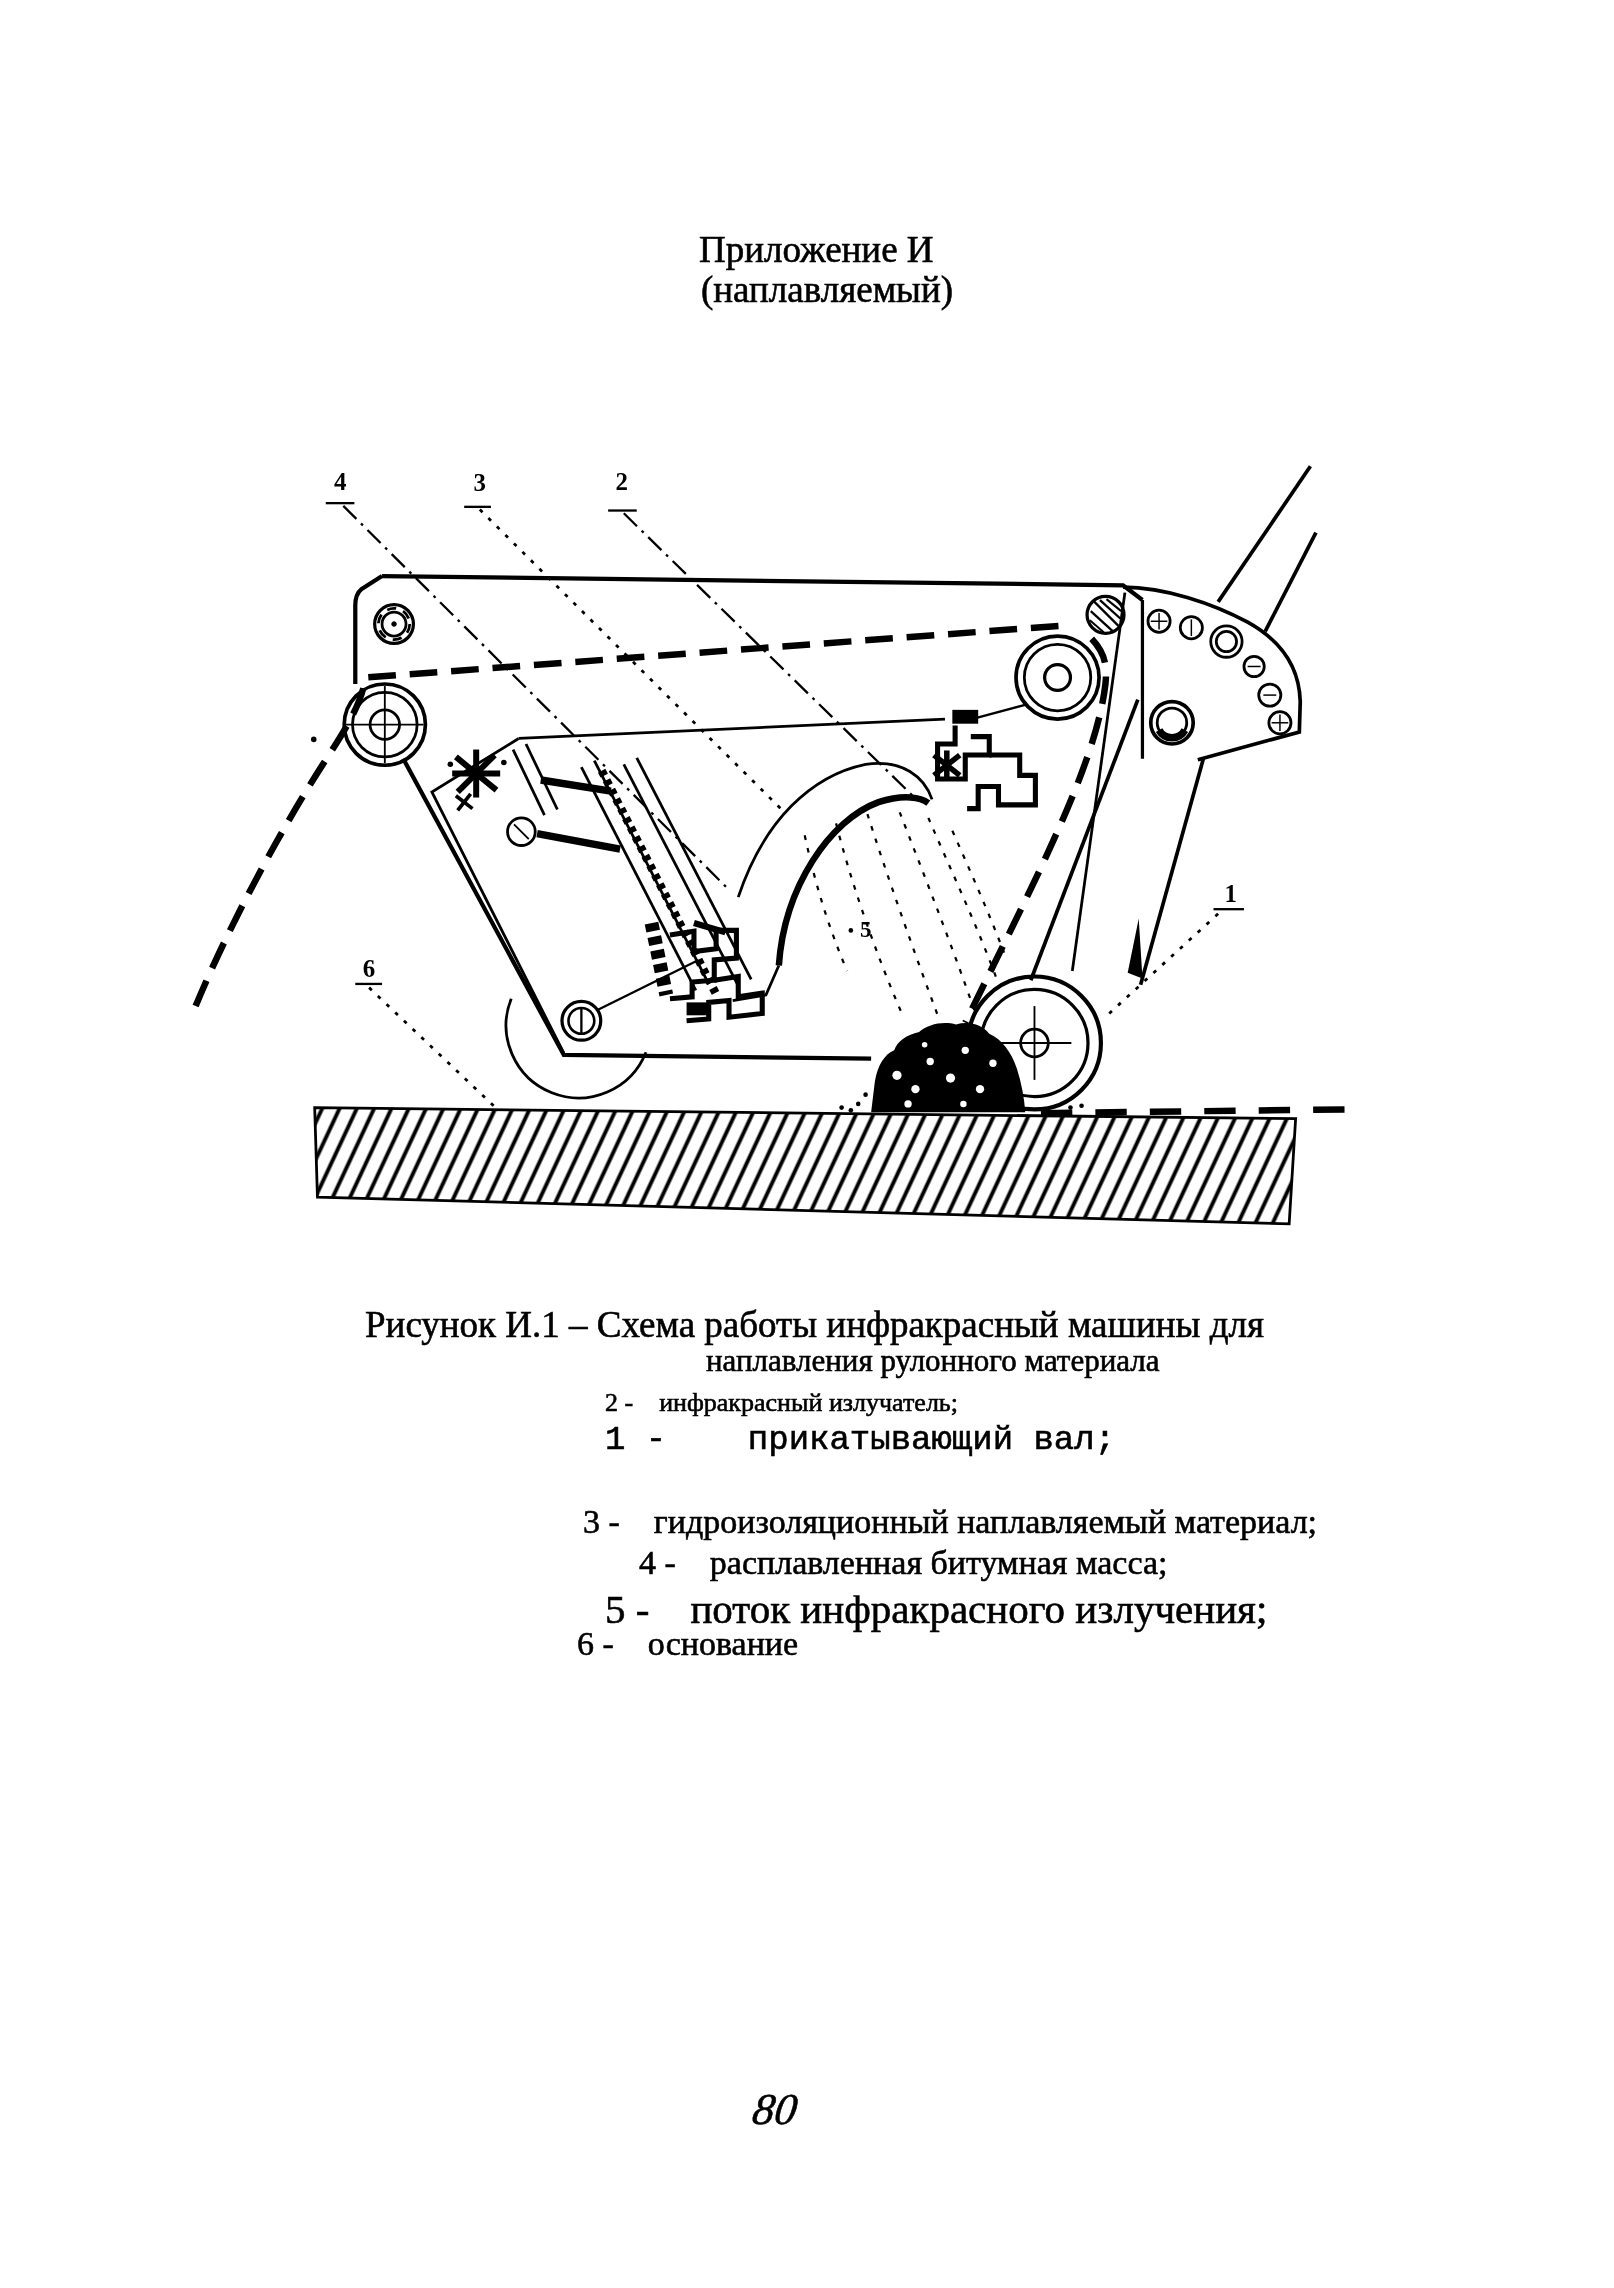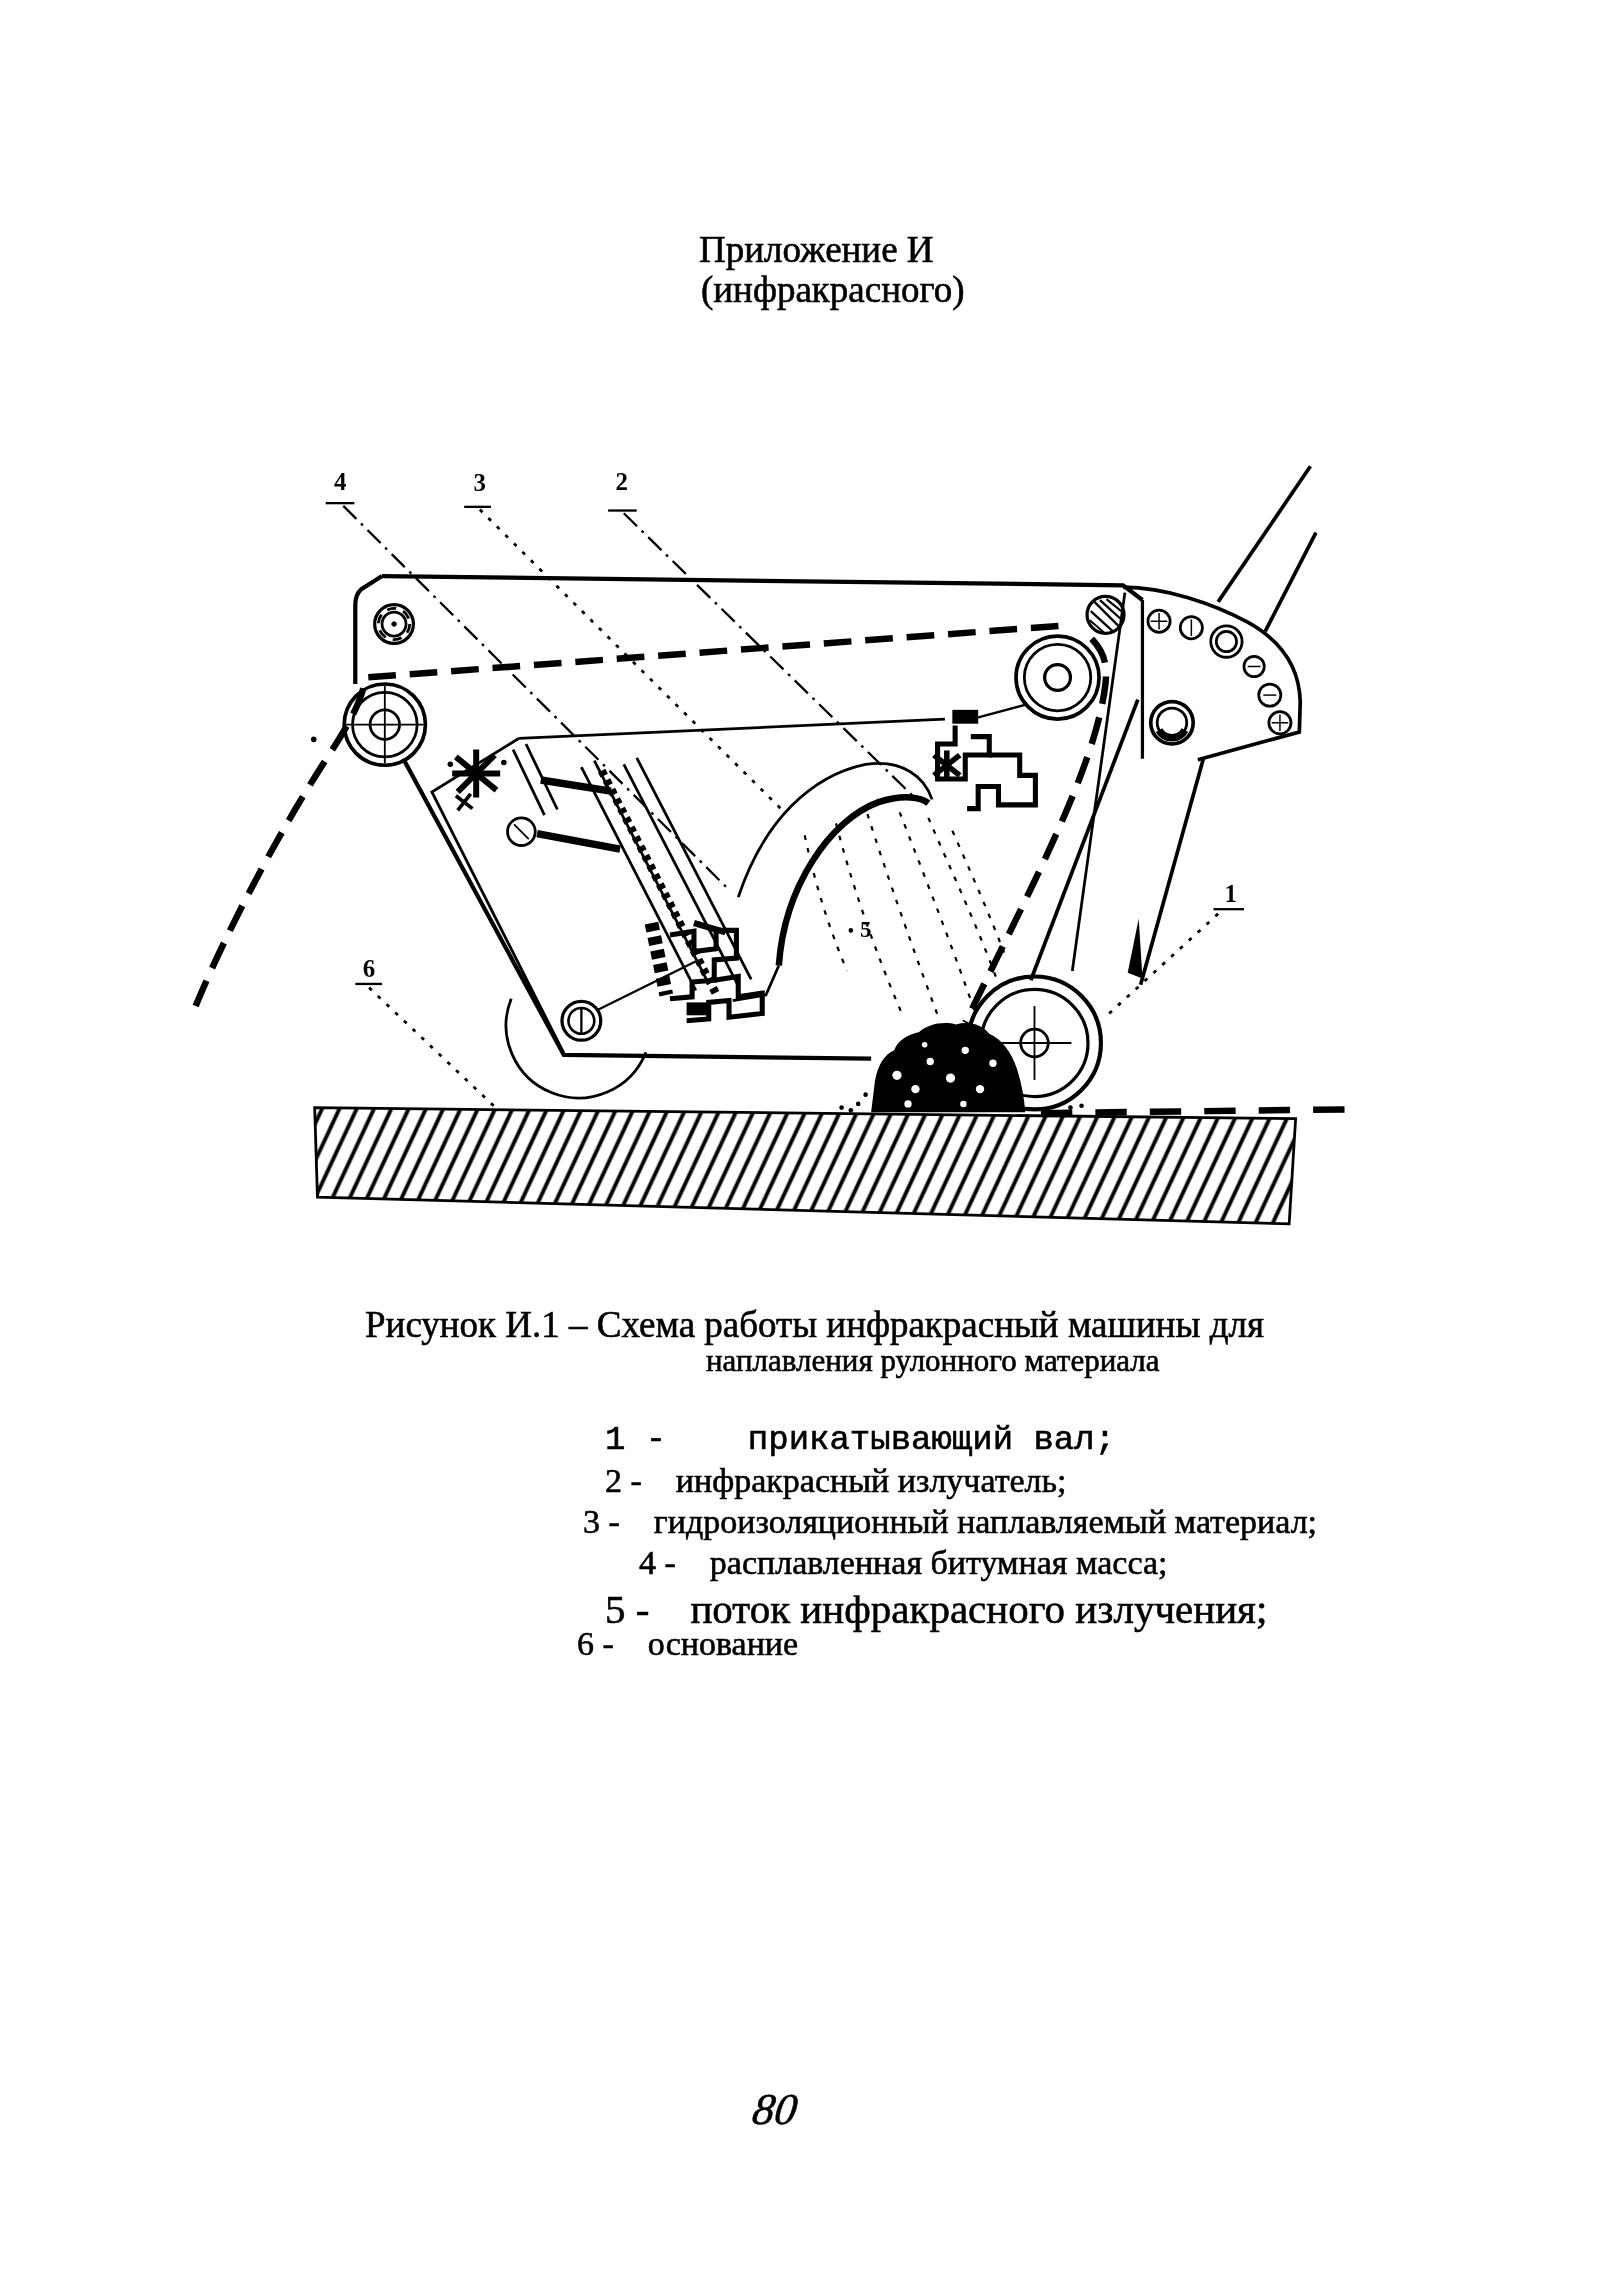--- a/index.html
+++ b/index.html
@@ -2,27 +2,27 @@
 <html style="font-size:14.8px"><head>
 <meta charset="utf-8">
 <style>
 html,body{margin:0;padding:0;background:#fff;}
 body{width:1614px;height:2289px;position:relative;font-family:"Liberation Serif",serif;color:#000;overflow:hidden;}
 .t{position:absolute;white-space:nowrap;-webkit-text-stroke:0.6px #000;}
 </style>
 </head>
 <body>
 <div class="t" id="h1" style="left:699px;top:228px;font-size:37px;">Приложение И</div>
-<div class="t" id="h2" style="left:701px;top:268px;font-size:37px;">(инфракрасного)</div>
+<div class="t" id="h2" style="left:701px;top:268px;font-size:37px;">(наплавляемый)</div>
 
 <div class="t" id="cap1" style="left:365px;top:1303px;font-size:37px;">Рисунок И.1 – Схема работы инфракрасный машины для</div>
 <div class="t" id="cap2" style="left:706px;top:1343px;font-size:31px;">наплавления рулонного материала</div>
 
 <div class="t" id="li1" style="left:605px;top:1421px;font-size:34px;font-family:Liberation Mono, monospace;">1 -&nbsp;&nbsp;&nbsp; прикатывающий вал;</div>
-<div class="t" id="li2" style="left:605px;top:1462px;font-size:34px;">2 -&nbsp;&nbsp;&nbsp; инфракрасный излучатель;</div>
+<div class="t" id="li2" style="left:605px;top:1388px;font-size:26px;">2 -&nbsp;&nbsp;&nbsp; инфракрасный излучатель;</div>
 <div class="t" id="li3" style="left:583px;top:1503px;font-size:34px;">3 -&nbsp;&nbsp;&nbsp; гидроизоляционный наплавляемый материал;</div>
 <div class="t" id="li4" style="left:605px;top:1544px;font-size:34px;margin-left:34px;">4 -&nbsp;&nbsp;&nbsp; расплавленная битумная масса;</div>
 <div class="t" id="li5" style="left:605px;top:1585px;font-size:41px;">5 -&nbsp;&nbsp;&nbsp; поток инфракрасного излучения;</div>
 <div class="t" id="li6" style="left:577px;top:1625px;font-size:34px;">6 -&nbsp;&nbsp;&nbsp; основание</div>
 
 <div class="t" id="pg" style="left:753px;top:2084px;font-size:44px;font-style:italic;transform:skewX(-8deg);">80</div>
 
 <svg style="position:absolute;left:0;top:0" width="1614" height="2289" viewBox="0 0 1749 2480">
 <defs>
 <pattern id="hatch" width="17" height="17" patternUnits="userSpaceOnUse" patternTransform="rotate(25)">

